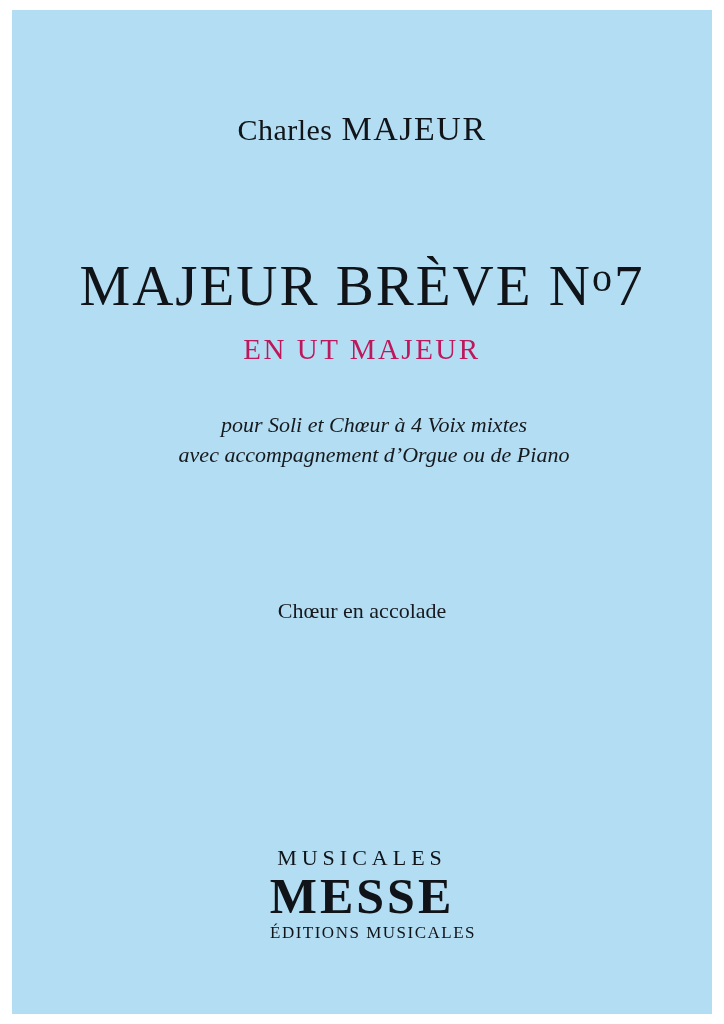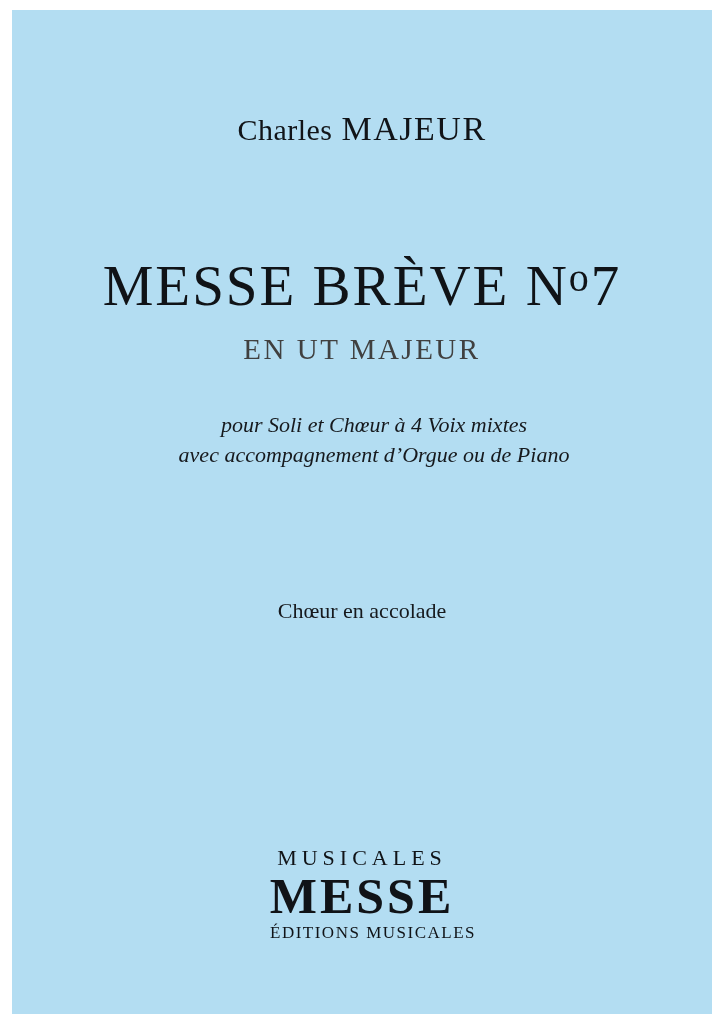--- a/index.html
+++ b/index.html
@@ -58,21 +58,21 @@
   }
   .main-title .num {
     font-size: 57px;
   }
   .subtitle-key {
     position: absolute;
     left: 0;
     right: 0;
     top: 323px;
     text-align: center;
-    color: #404040;
+    color: #be185d;
     font-size: 29px;
     letter-spacing: 2.5px;
   }
   .scoring {
     position: absolute;
     left: 0;
     right: 0;
     top: 400px;
     text-align: center;
     color: #16191d;
@@ -126,21 +126,21 @@
 <body>
 
 <div class="cover">
 
   <div class="composer">
     <span class="first">Charles</span>
     <span class="last">MAJEUR</span>
   </div>
 
   <div class="main-title">
-    <span>MESSE BRÈVE N</span><span class="sup">o</span><span class="num">7</span>
+    <span>MAJEUR BRÈVE N</span><span class="sup">o</span><span class="num">7</span>
   </div>
 
   <div class="subtitle-key">EN UT MAJEUR</div>
 
   <div class="scoring">
     <div>pour Soli et Chœur à 4 Voix mixtes</div>
     <div>avec accompagnement d’Orgue ou de Piano</div>
   </div>
 
   <div class="note">Chœur en accolade</div>

